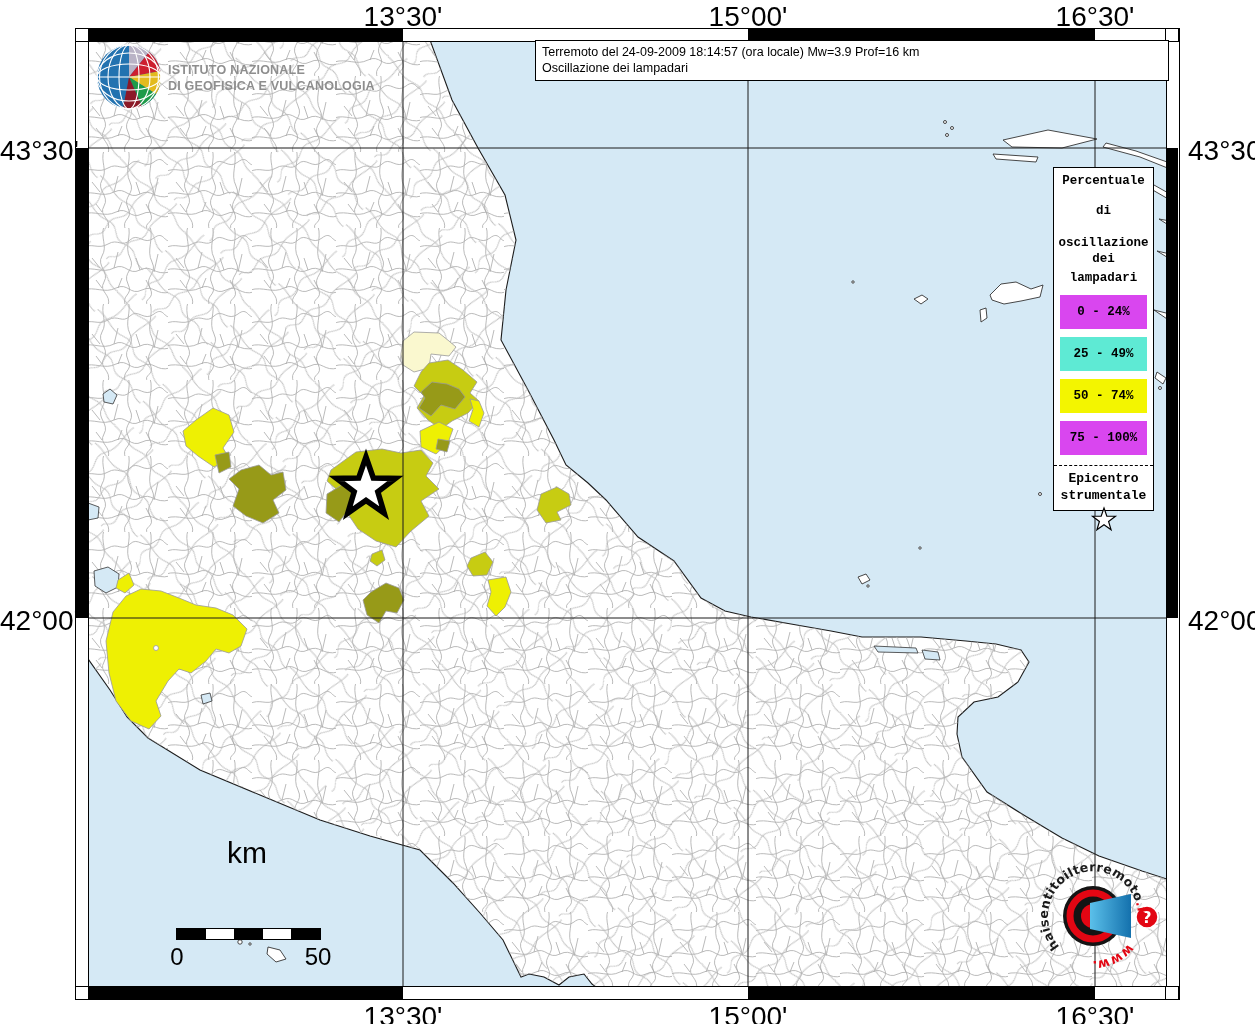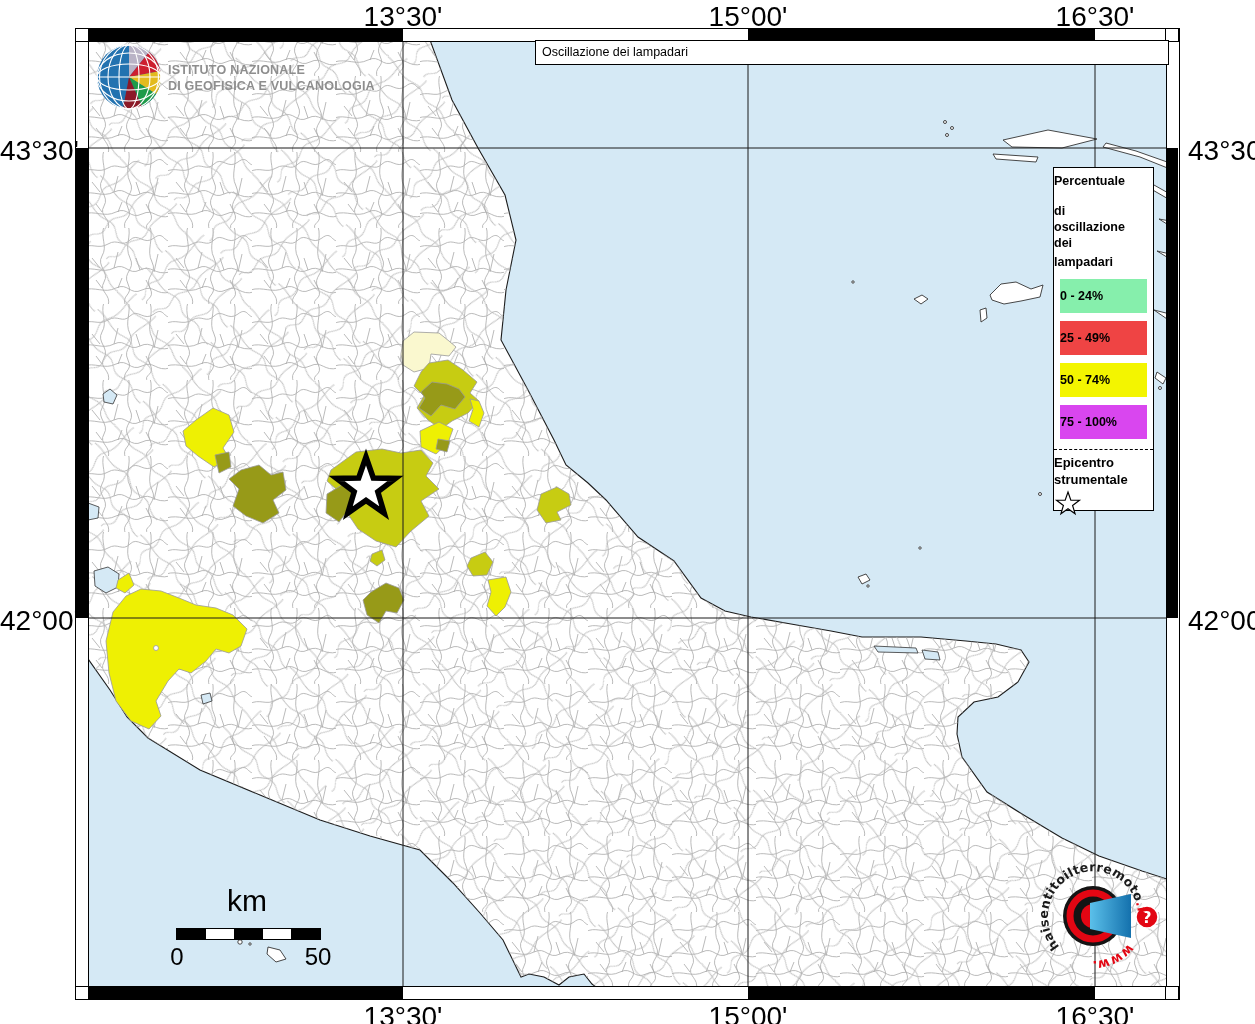--- a/index.html
+++ b/index.html
@@ -21,28 +21,28 @@
   .coord.right{left:1188px;text-align:left;}
   
   .titlebox{left:535px;top:40px;width:620px;background:#fff;border:1px solid #000;
             padding:3px 6px 4px 6px;font-size:12.5px;line-height:16.2px;color:#000;z-index:7;}
   
   .ingv-globe{left:94px;top:42px;z-index:6;}
   .ingv-text{left:168px;top:62px;z-index:6;color:#8e8e8e;font-weight:bold;font-size:13.5px;
              line-height:16px;letter-spacing:.2px;transform:scaleX(.93);transform-origin:left top;white-space:nowrap;}
   
   .legend{left:1053px;top:167px;width:99px;height:342px;background:#fff;border:1.5px solid #000;
-          z-index:8;font-family:Liberation Sans, sans-serif;}
+          z-index:8;text-align:center;font-family:Liberation Mono, monospace;}
   .legend .ttl{font-weight:bold;font-size:12.5px;line-height:15.5px;margin-top:6px;}
   .legend .swatch{margin:8px 6px;height:34px;line-height:34px;font-size:12.5px;font-weight:bold;color:#000;}
   .legend .sep{border-top:1.5px dashed #000;margin:10px 0 4px 0;height:0;}
   .legend .epi{font-weight:bold;font-size:13px;line-height:17px;}
   .legend .star-wrap{margin-top:2px;}
   
-  .km-label{left:247px;top:884px;transform:translateX(-50%);font-size:30px;z-index:6;}
+  .km-label{left:247px;top:836px;transform:translateX(-50%);font-size:30px;z-index:6;}
   .scalebar{left:176px;top:928px;width:143px;height:10px;border:1px solid #000;display:flex;z-index:6;}
   .scalebar div{flex:1;}
   .sb-num{top:943px;transform:translateX(-50%);font-size:24px;z-index:6;}
 </style>
 </head>
 <body>
 
 <div id="stage">
 
   <svg id="mapsvg" class="abs" width="1077" height="944" viewBox="89 42 1077 944">
@@ -196,20 +196,21 @@
   <div class="abs coord top" style="left:1095px;">16°30'</div>
   <div class="abs coord bottom" style="left:403px;">13°30'</div>
   <div class="abs coord bottom" style="left:748px;">15°00'</div>
   <div class="abs coord bottom" style="left:1095px;">16°30'</div>
   <div class="abs coord left" style="top:135px;">43°30'</div>
   <div class="abs coord left" style="top:605px;">42°00'</div>
   <div class="abs coord right" style="top:135px;">43°30'</div>
   <div class="abs coord right" style="top:605px;">42°00'</div>
 
   <div class="abs titlebox">
+    <div>Terremoto del 24-09-2009 18:14:57 (ora locale) Mw=3.9 Prof=16 km</div>
     <div>Oscillazione dei lampadari</div>
   </div>
 
   <svg class="abs ingv-globe" width="70" height="70" viewBox="-35 -35 70 70">
     <circle r="32" fill="#2272B0"></circle>
     <path d="M0,0 L0,-32 A32,32 0 0 1 20,-25 Z" fill="#b9b3c6"></path>
     <path d="M0,0 L20,-25 A32,32 0 0 1 31.4,-6 Z" fill="#cd1f2f"></path>
     <path d="M0,0 L31.4,-6 A32,32 0 0 1 27,17 Z" fill="#e3bb1e"></path>
     <path d="M0,0 L27,17 A32,32 0 0 1 13,29.2 Z" fill="#1d9b49"></path>
     <path d="M0,0 L13,29.2 A32,32 0 0 1 -6,31.4 Z" fill="#8c1a28"></path>
@@ -223,25 +224,25 @@
     </g>
   </svg>
   <div class="abs ingv-text">
     <div>ISTITUTO NAZIONALE</div>
     <div>DI GEOFISICA E VULCANOLOGIA</div>
   </div>
 
   <div class="abs legend">
     <div class="ttl">Percentuale</div>
     <div class="ttl" style="margin-top:14px">di</div>
-    <div class="ttl" style="margin-top:1px">oscillazione</div>
+    <div class="ttl" style="margin-top:17px">oscillazione</div>
     <div class="ttl" style="margin-top:0">dei</div>
     <div class="ttl" style="margin-top:4px">lampadari</div>
-    <div class="swatch" style="background-color: #86efac;">0 - 24%</div>
-    <div class="swatch" style="background-color: #ef4444;">25 - 49%</div>
+    <div class="swatch" style="background-color: #d946ef;">0 - 24%</div>
+    <div class="swatch" style="background-color: #5eead4;">25 - 49%</div>
     <div class="swatch" style="background-color: rgb(243, 245, 0);">50 - 74%</div>
     <div class="swatch" style="background-color: #d946ef;">75 - 100%</div>
     <div class="sep"></div>
     <div class="epi">Epicentro</div>
     <div class="epi">strumentale</div>
     <div class="star-wrap">
       <svg width="28" height="28" viewBox="-36 -36 72 72">
         <use href="#starShape" fill="#fff" stroke="#000" stroke-width="3"></use>
       </svg>
     </div>

